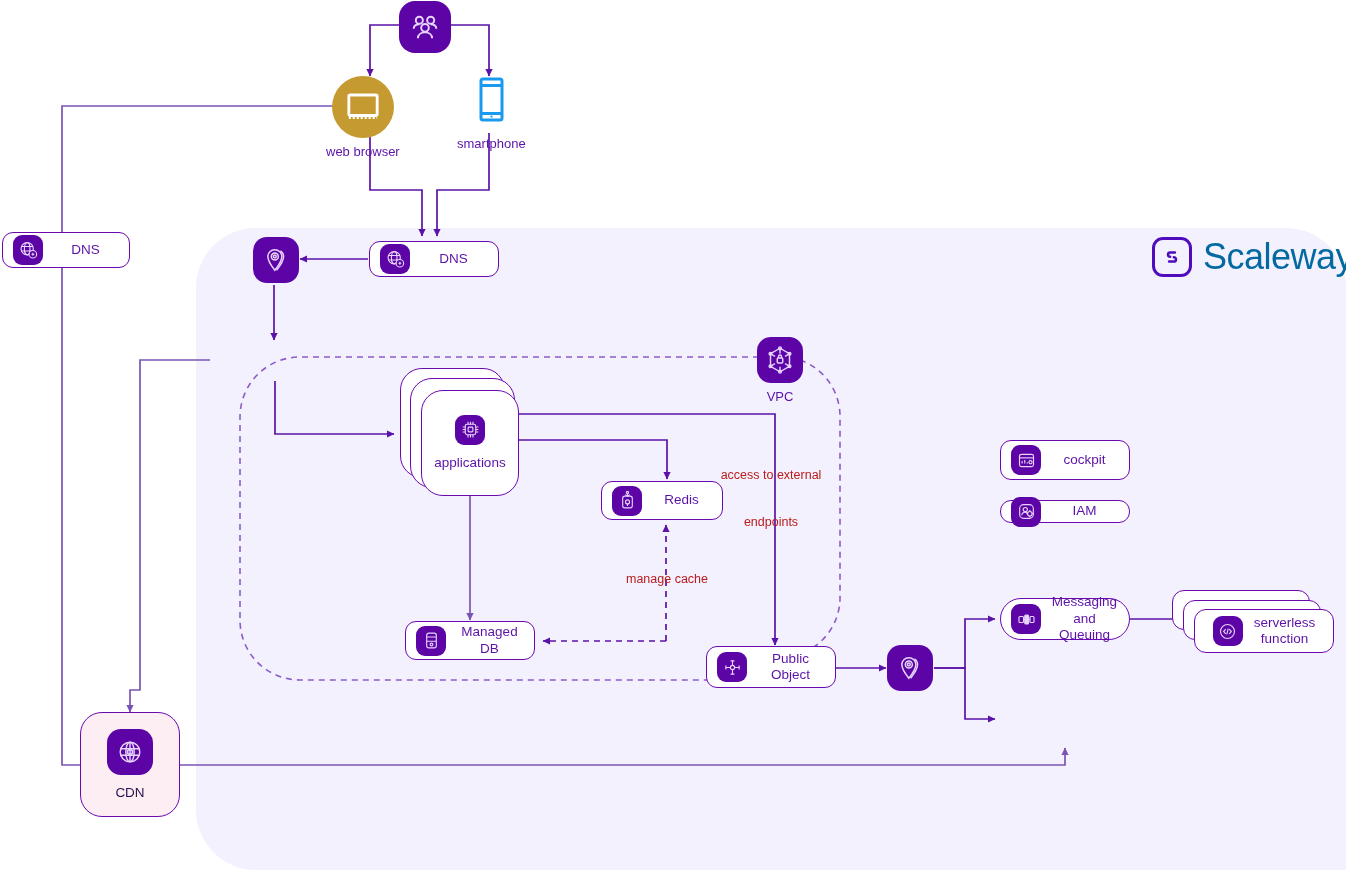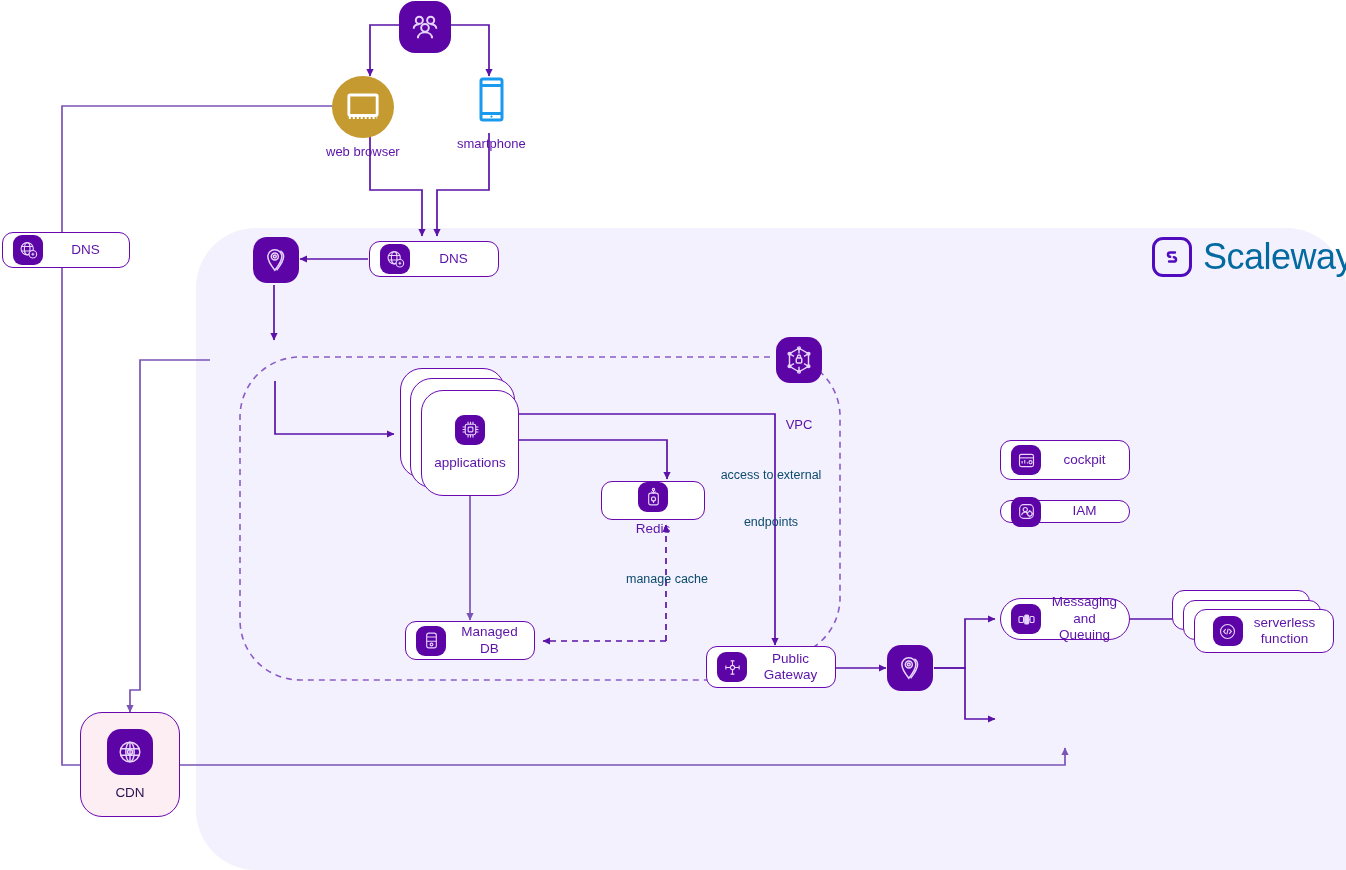--- a/index.html
+++ b/index.html
@@ -42,21 +42,21 @@
   .stack .front .lbl{color:#5b12a8;font-size:13.5px;text-align:center;line-height:1.22;}
 
   .sf-stack .sheet, .sf-stack .front{border-radius:12px;}
   .sf-stack .front{flex-direction:row;gap:11px;padding:0 28px;}
 
   
   .browser-circle{width:62px;height:62px;border-radius:50%;background:#c59a30;
     display:flex;align-items:center;justify-content:center;}
 
   
-  .freetext{position:absolute;color:#0c4a6e;font-size:12.5px;line-height:1.25;
+  .freetext{position:absolute;color:#b91c1c;font-size:12.5px;line-height:1.25;
      text-align:center;white-space:pre;}
 
   
   .cdn-card{position:absolute;background:#fdeef4;border:1.6px solid #6a09b0;
      border-radius:22px;box-sizing:border-box;display:flex;flex-direction:column;
      align-items:center;justify-content:center;gap:10px;}
   .cdn-card .lbl{color:#2a1050;font-size:13.5px;}
 
   
   .sw-logo{position:absolute;display:flex;align-items:center;gap:11px;}
@@ -205,21 +205,21 @@
         <svg width="21" height="21" viewBox="0 0 24 24" fill="none" stroke="#e6d4fb" stroke-width="1.3">
           <rect x="6" y="6" width="12" height="12" rx="2.2"></rect>
           <rect x="9.3" y="9.3" width="5.4" height="5.4" rx="1"></rect>
           <path d="M9.2 3v3M12 3v3M14.8 3v3M9.2 18v3M12 18v3M14.8 18v3M3 9.2h3M3 12h3M3 14.8h3M18 9.2h3M18 12h3M18 14.8h3"></path>
         </svg>
       </div>
       <div class="lbl">applications</div>
     </div>
   </div>
 
-  <div class="node" style="left:601px;top:481px;width:104px;height:39px;flex-direction:column;">
+  <div class="node" style="left:601px;top:481px;width:122px;height:39px;">
     <div class="tile">
       <svg width="21" height="21" viewBox="0 0 24 24" fill="none" stroke="#e6d4fb" stroke-width="1.3">
         <rect x="6.5" y="7" width="11" height="13.4" rx="2.4"></rect>
         <path d="M12 3.2v3.8"></path>
           <circle cx="12" cy="2.8" r="1.3"></circle>
         <path d="M9.3 5.3l2.7 1.7 2.7-1.7"></path>
         <circle cx="12" cy="13.6" r="2.3"></circle>
           <path d="M12 15.9v2.4"></path>
       </svg>
     </div>
@@ -230,21 +230,21 @@
     <div class="tile">
       <svg width="21" height="21" viewBox="0 0 24 24" fill="none" stroke="#e6d4fb" stroke-width="1.3">
         <rect x="6.5" y="3.5" width="11" height="17" rx="2.4"></rect>
         <path d="M6.5 8h11M6.5 12.8h11"></path>
         <circle cx="12" cy="16.6" r="1.6"></circle>
       </svg>
     </div>
     <div class="lbl">Managed DB</div>
   </div>
 
-  <div class="freeicon" style="left:776px;top:337px;gap:28px;">
+  <div class="freeicon" style="left:757px;top:337px;">
     <div class="tile big">
       <svg width="30" height="30" viewBox="0 0 24 24" fill="none" stroke="#e6d4fb" stroke-width="1.15">
         <path d="M12 2.6 L19.6 7 v10 L12 21.4 L4.4 17 V7 Z"></path>
         <path d="M12 2.6v4.1M12 17.3v4.1M4.4 7l3.6 2.1M16 14.9l3.6 2.1M19.6 7L16 9.1M8 14.9L4.4 17"></path>
         <circle cx="12" cy="2.6" r="1.1"></circle>
           <circle cx="19.6" cy="7" r="1.1"></circle>
         <circle cx="19.6" cy="17" r="1.1"></circle>
           <circle cx="12" cy="21.4" r="1.1"></circle>
         <circle cx="4.4" cy="17" r="1.1"></circle>
           <circle cx="4.4" cy="7" r="1.1"></circle>
@@ -265,21 +265,21 @@
   <div class="node two" style="left:706px;top:646px;width:130px;height:42px;">
     <div class="tile">
       <svg width="21" height="21" viewBox="0 0 24 24" fill="none" stroke="#e6d4fb" stroke-width="1.3">
         <circle cx="12" cy="12" r="2.4"></circle>
         <path d="M12 9.6V4.4M12 14.4v5.2M9.6 12H4.4M14.4 12h5.2"></path>
         <path d="M9.8 4.4h4.4M9.8 19.6h4.4M4.4 9.8v4.4M19.6 9.8v4.4"></path>
       </svg>
     </div>
     <div class="lbl">
       <div>Public</div>
-      <div>Gateway</div>
+      <div>Object</div>
     </div>
   </div>
 
   <div class="freeicon" style="left:887px;top:645px;">
     <div class="tile big">
       <svg width="28" height="28" viewBox="0 0 24 24" fill="none" stroke="#e6d4fb" stroke-width="1.3">
         <path d="M11 3.2c-3.4 0-6 2.6-6 5.9 0 4.3 6 11.7 6 11.7s6-7.4 6-11.7c0-3.3-2.6-5.9-6-5.9z"></path>
         <circle cx="11" cy="9" r="3"></circle>
           <circle cx="11" cy="9" r="1.2"></circle>
         <path d="M15.8 4.1c1.7 1.1 2.7 3 2.7 5 0 4.3-6 11.7-6 11.7"></path>

